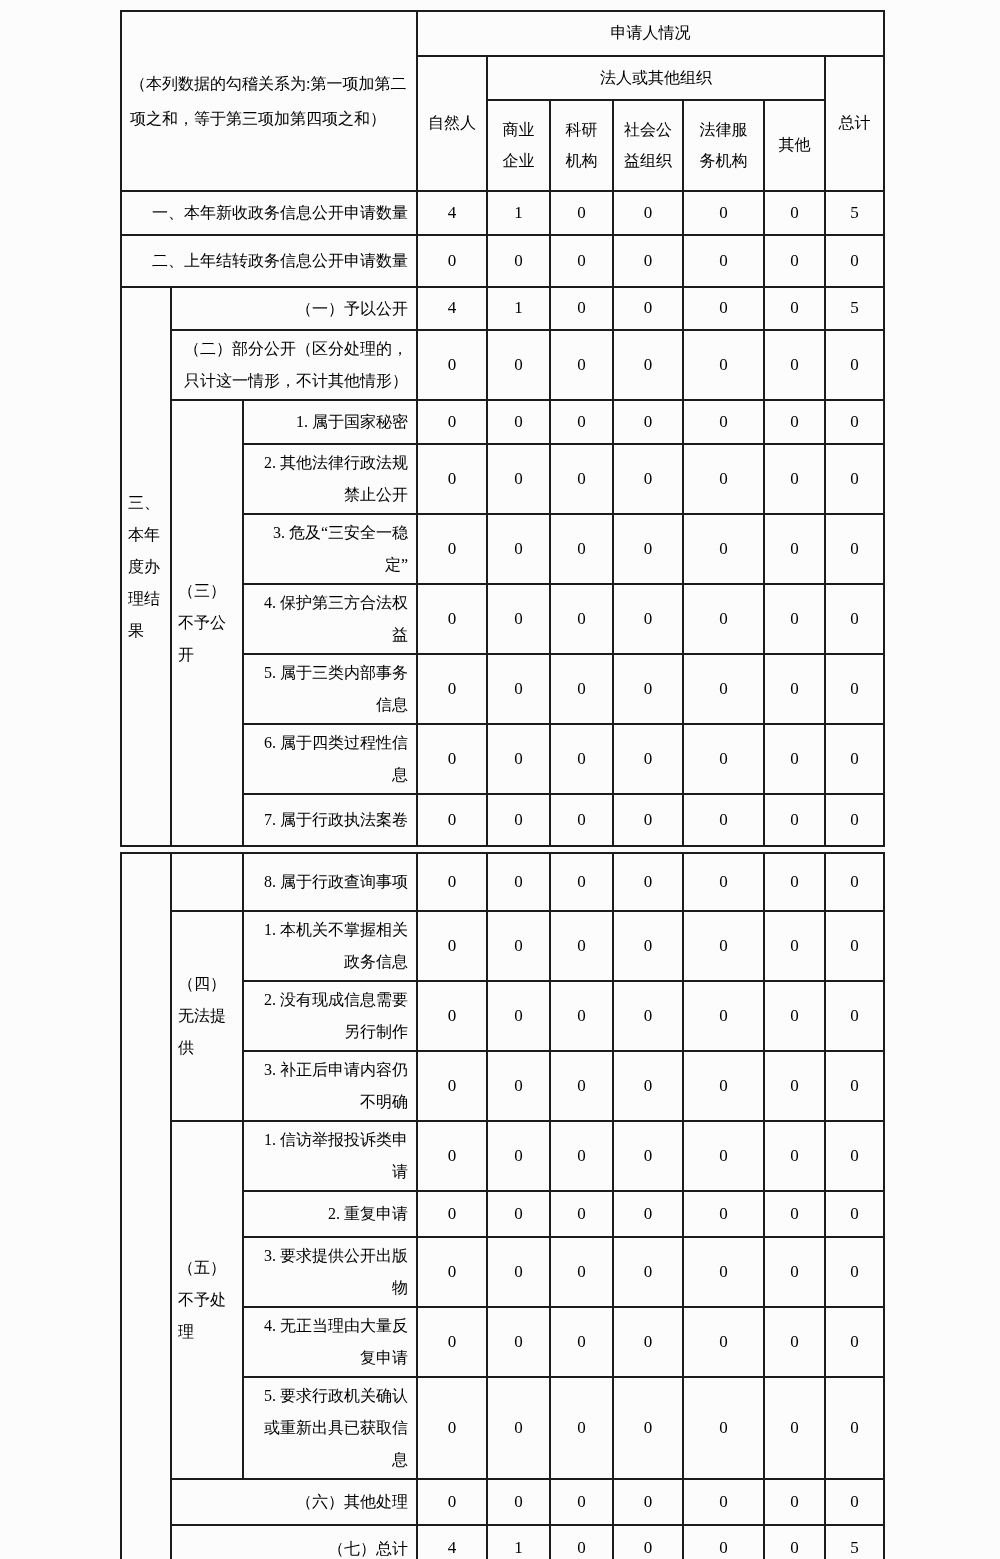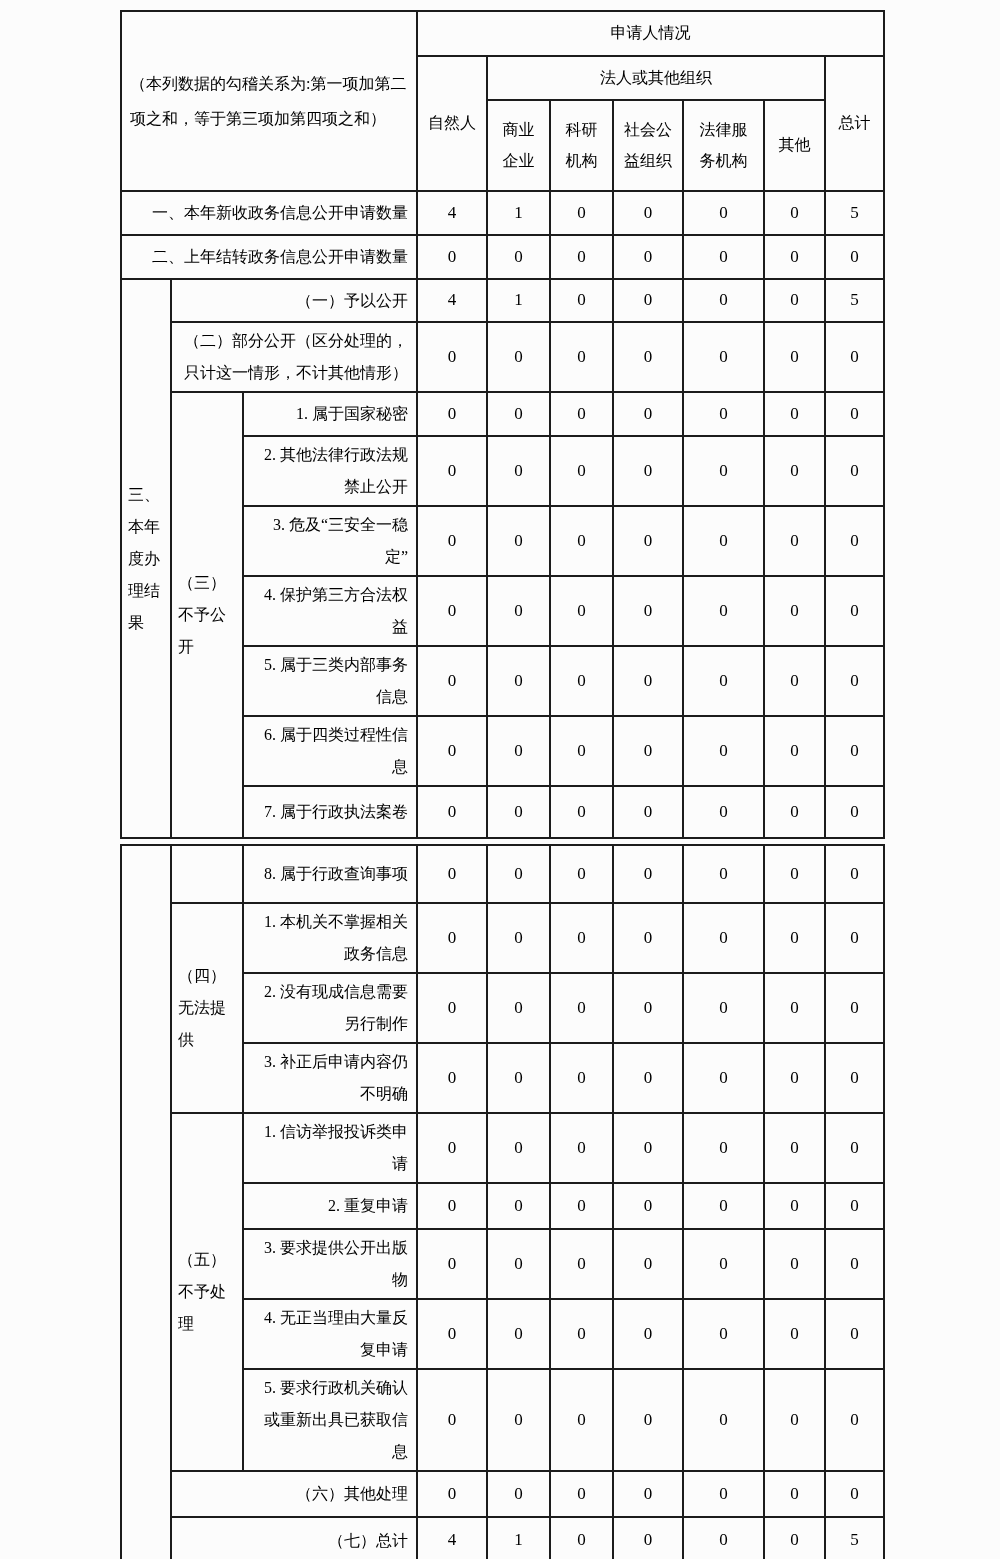--- a/index.html
+++ b/index.html
@@ -94,21 +94,21 @@
         <tr style="height: 44px;">
           <td class="label" colspan="3">一、本年新收政务信息公开申请数量</td>
           <td class="num">4</td>
           <td class="num">1</td>
           <td class="num">0</td>
           <td class="num">0</td>
           <td class="num">0</td>
           <td class="num">0</td>
           <td class="num">5</td>
         </tr>
-        <tr style="height: 44px;">
+        <tr style="height: 52px;">
           <td class="label" colspan="3">二、上年结转政务信息公开申请数量</td>
           <td class="num">0</td>
           <td class="num">0</td>
           <td class="num">0</td>
           <td class="num">0</td>
           <td class="num">0</td>
           <td class="num">0</td>
           <td class="num">0</td>
         </tr>
         <tr style="height: 43px;">

